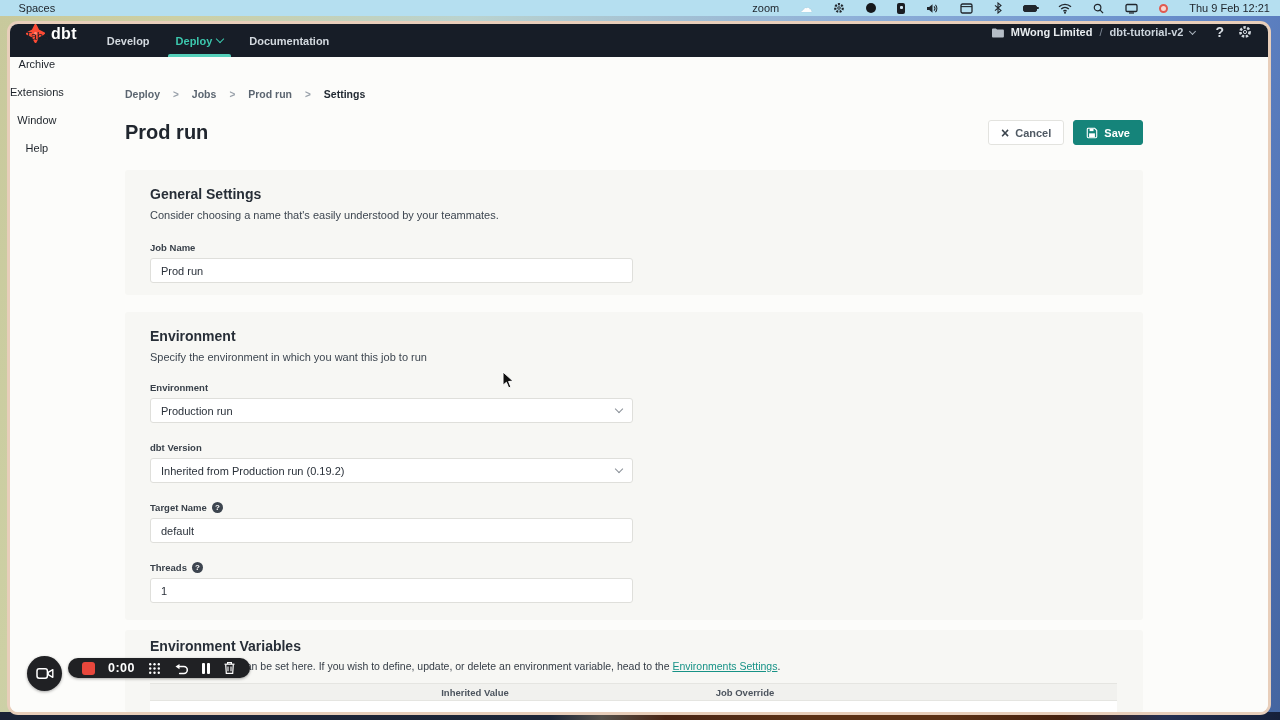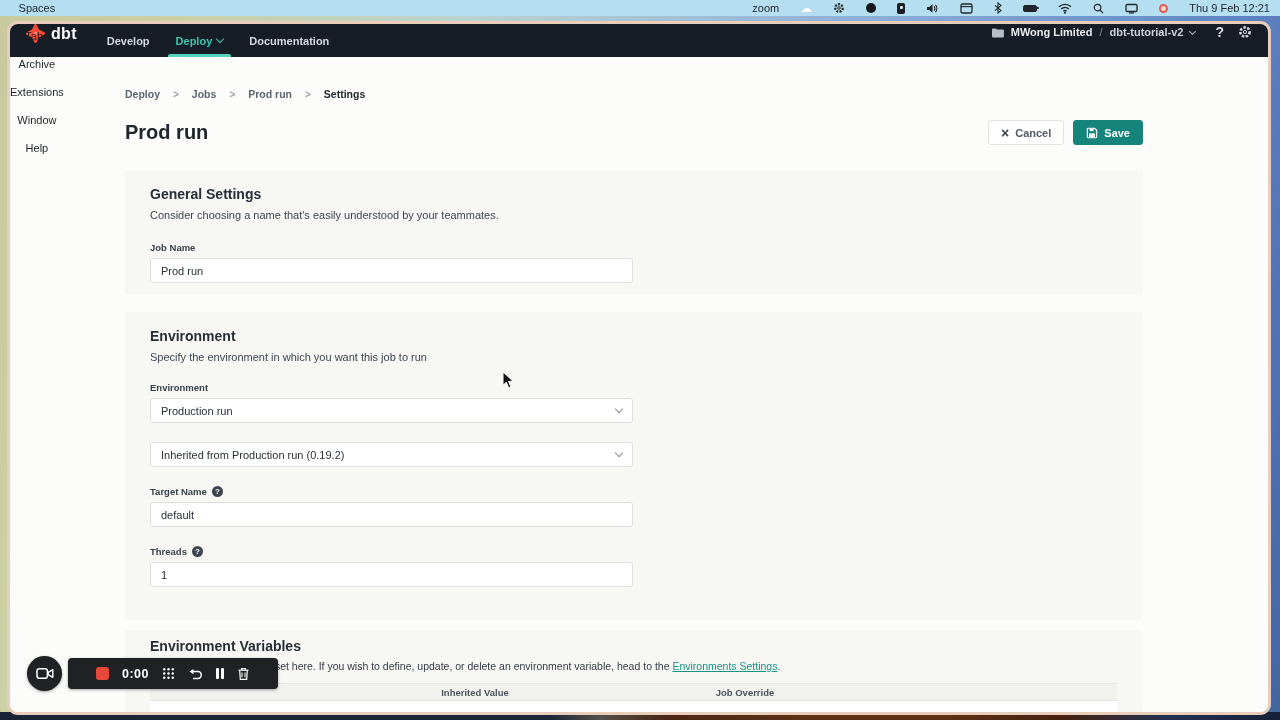--- a/index.html
+++ b/index.html
@@ -96,22 +96,22 @@
   .ev-table-head { margin-top:11px; margin-left:0; width:967px; height:18px; background:#f1f1ee;
     border-top:1px solid #e5e5e1; border-bottom:1px solid #e5e5e1;
     display:grid; grid-template-columns:180px 290px 250px auto; align-items:center; }
   .ev-col { text-align:center; font-size:9.5px; font-weight:700; color:#4c545e; }
   .ev-row { width:967px; height:14px; background:#fff; border-bottom:1px solid #efefec; }
 
   
   .rec-cam { position:absolute; left:27px; top:656px; width:35px; height:35px; border-radius:50%;
     background:#202124; display:flex; align-items:center; justify-content:center; z-index:60; cursor:pointer;
     box-shadow:0 1px 3px rgba(0,0,0,.35); }
-  .rec-pill { position:absolute; left:68px; top:658px; height:31px; border-radius:4px; background:#202124;
-    display:flex; align-items:center; gap:13px; padding:0 28px; z-index:60; box-shadow:0 1px 3px rgba(0,0,0,.35); }
+  .rec-pill { position:absolute; left:68px; top:658px; height:20px; border-radius:13px; background:#202124;
+    display:flex; align-items:center; gap:13px; padding:0 14px; z-index:60; box-shadow:0 1px 3px rgba(0,0,0,.35); }
   .stop-btn { width:13px; height:13px; border-radius:3px; background:#e8473c; cursor:pointer; }
   .rec-time { color:#fff; font-size:12.5px; font-weight:700; letter-spacing:.5px; }
   .pause-btn { display:flex; gap:2.5px; cursor:pointer; }
   .pause-btn span { width:2.6px; height:11px; background:#fff; border-radius:1px; }
   .rec-icon { display:flex; cursor:pointer; }
 
   
   .cursor { position:absolute; left:502px; top:371px; z-index:90; pointer-events:none; }
 </style>
 </head>
@@ -281,20 +281,23 @@
           <div class="field-label-row">
             <span class="field-label">Environment</span>
           </div>
           <div class="select-box">
             <span>Production run</span>
             <span class="select-caret"></span>
           </div>
         </div>
 
         <div class="field">
+          <div class="field-label-row">
+            <span class="field-label">dbt Version</span>
+          </div>
           <div class="select-box">
             <span>Inherited from Production run (0.19.2)</span>
             <span class="select-caret"></span>
           </div>
         </div>
 
         <div class="field">
           <div class="field-label-row">
             <span class="field-label">Target Name</span>
             <span class="help-badge">?</span>

